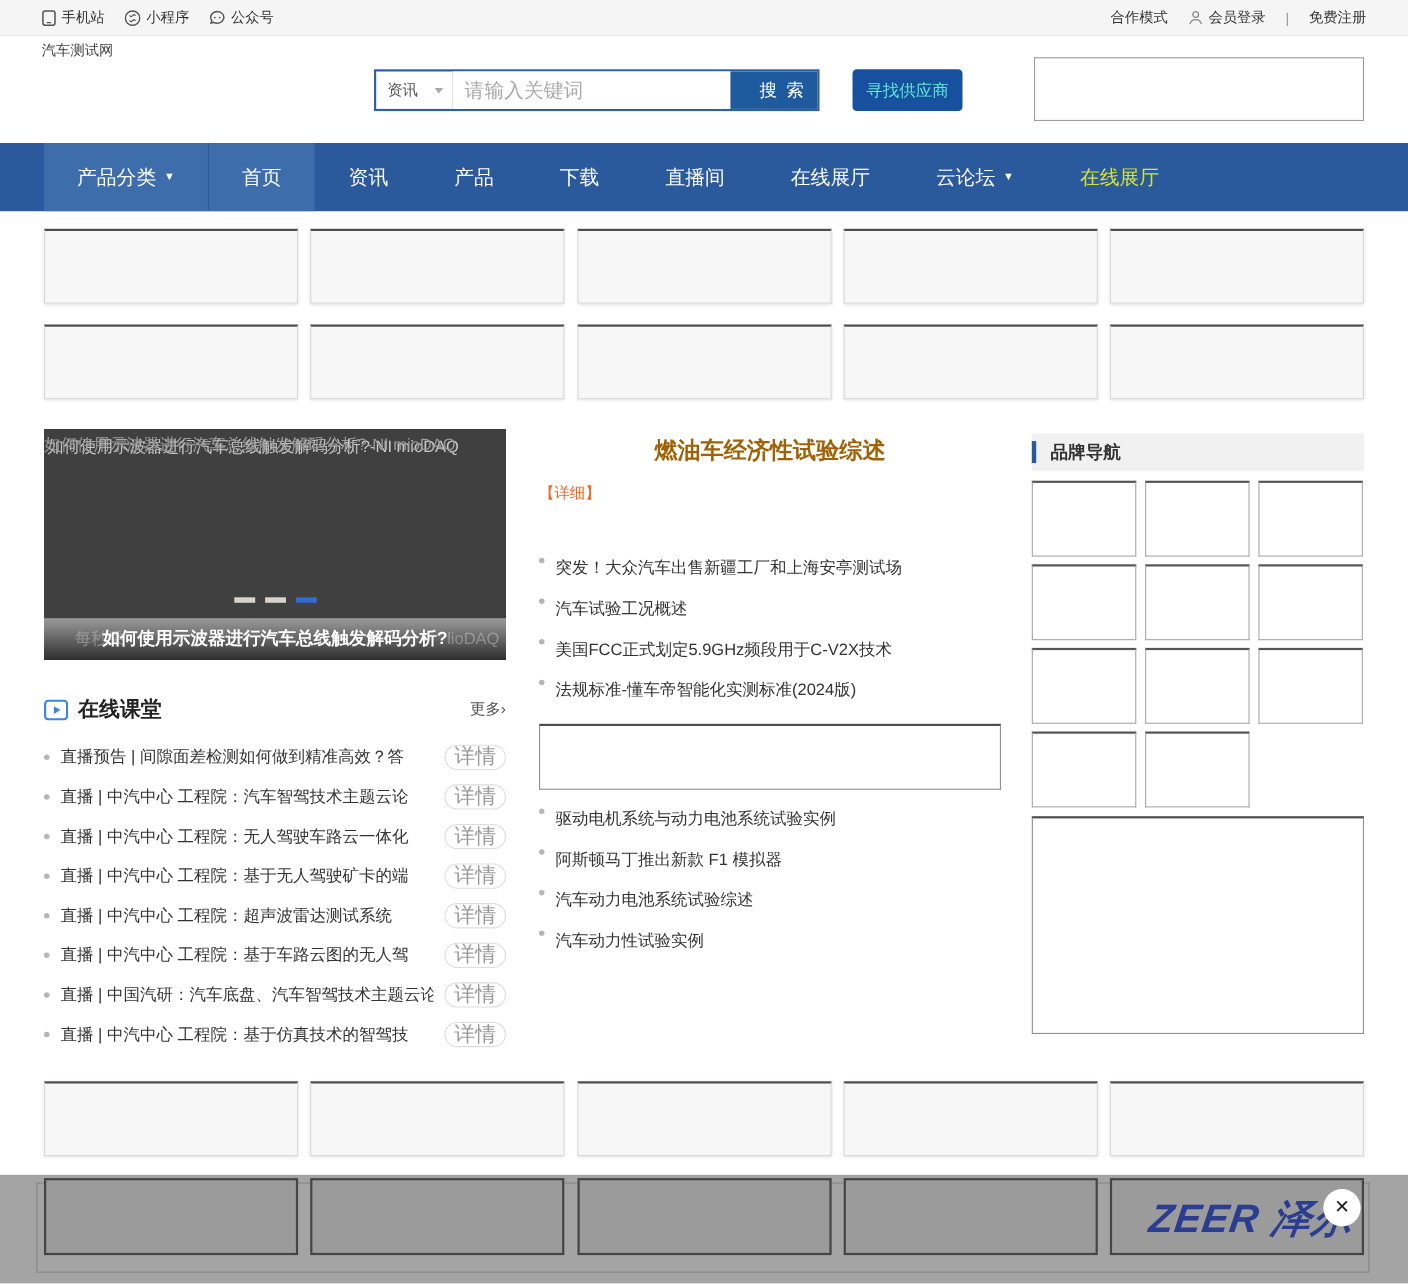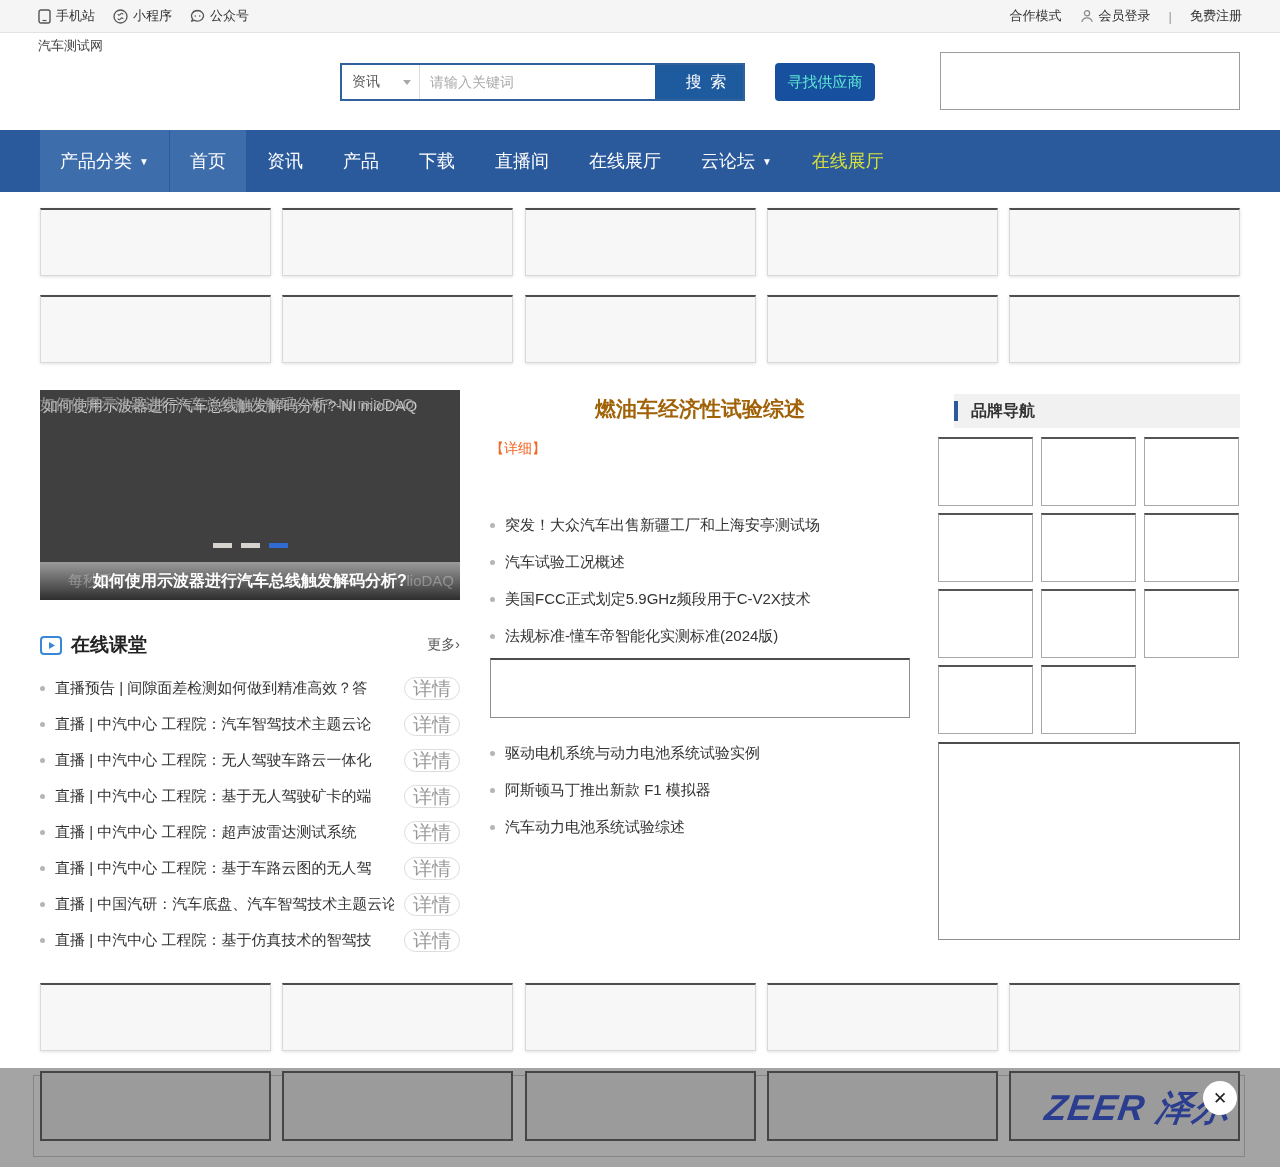--- a/index.html
+++ b/index.html
@@ -12,29 +12,29 @@
   .tb-item { display:flex; align-items:center; gap:5px; cursor:pointer; }
   .tb-item svg { display:block; }
   .tb-sep { color:#999; }
 
   
   .header { position:absolute; top:33px; left:0; width:1280px; height:97px; background:#fff; }
   .logo { position:absolute; left:38px; top:4px; font-size:13px; color:#444; }
   .searchbar { position:absolute; left:340px; top:30px; width:405px; height:38px; border:2px solid #31619c; display:flex; align-items:stretch; background:#fff; }
   .search-select { width:78px; display:flex; align-items:center; justify-content:space-between; padding:0 8px 0 10px; font-size:14px; color:#555; border-right:1px solid #ddd; cursor:pointer; }
   .sel-caret { width:0; height:0; border-left:4px solid transparent; border-right:4px solid transparent; border-top:5px solid #a9a9a9; }
-  .search-input { flex:1; border:none; outline:none; padding:0 10px; font-size:14px; color:#404040; font-family:inherit; }
+  .search-input { flex:1; border:none; outline:none; padding:0 10px; font-size:18px; color:#404040; font-family:inherit; }
   .search-input::placeholder { color:#aaa; }
   .search-btn { width:88px; background:#1e5a9e; color:#fff; font-size:16px; border:none; cursor:pointer; font-family:inherit; letter-spacing:2px;padding-left:16px; }
   .supplier-btn { position:absolute; left:775px; top:30px; width:100px; height:38px; background:#17509e; color:#5eead4; font-size:15px; border:none; border-radius:4px; cursor:pointer; font-family:inherit; }
   .header-adbox { position:absolute; left:940px; top:19px; width:300px; height:58px; background:#fff; border:1px solid #9c9c9c; }
 
   
   .nav { position:absolute; top:130px; left:0; width:1280px; height:62px; background:#2a5a9b; display:flex; align-items:stretch; padding-left:40px; }
-  .nav-item { display:flex; align-items:center; gap:7px; padding:0 20px; color:#fff; font-size:18px; cursor:pointer; white-space:nowrap; }
+  .nav-item { display:flex; align-items:center; gap:7px; padding:0 30px; color:#fff; font-size:18px; cursor:pointer; white-space:nowrap; }
   .nav-item.hl { background:#3e6dac; margin-right:1px; }
   .nav-caret { font-size:10px; line-height:1; transform:translateY(1px); }
   .nav-item.green { color:#d8e13b; }
 
   
   .pbox { background:#f7f7f7; border:1px solid #d9d9d9; border-top:2px solid #4d4d4d; box-shadow:0 1px 3px rgba(0,0,0,0.12); }
   .grid-row { position:absolute; left:40px; width:1200px; height:68px; display:flex; justify-content:space-between; }
   .grid-row .pbox { width:231px; height:68px; }
 
   
@@ -60,27 +60,27 @@
   .cls-label { font-size:15px; color:#333; white-space:nowrap; overflow:hidden; flex:1; cursor:pointer; }
   .pill { flex:0 0 56px; height:23px; line-height:21px; text-align:center; border:1px solid #ddd; border-radius:12px; font-size:19px; color:#999; margin-left:10px; cursor:pointer; background:#fff; }
 
   
   .midcol { position:absolute; left:490px; top:395px; width:420px; }
   .headline { text-align:center; font-size:21px; font-weight:bold; color:#a16207; cursor:pointer; }
   .detail-link { position:absolute; left:0; top:45px; font-size:14px; color:#f26522; cursor:pointer; }
   .news-list { position:absolute; left:0; width:420px; }
   .news-list.top { top:112px; }
   .news-list.bottom { top:340px; }
-  .news-item { display:flex; align-items:center; height:37px; }
+  .news-item { display:flex; height:37px; }
   .news-label { font-size:15px; color:#333; white-space:nowrap; overflow:hidden; cursor:pointer; }
   .mid-adbox { position:absolute; left:0; top:263px; width:420px; height:60px; background:#fff; border:1px solid #8f8f8f; border-top:2px solid #4d4d4d; }
 
   
   .rightcol { position:absolute; left:938px; top:394px; width:302px; }
-  .brand-head { height:34px; background:#f1f1f1; display:flex; align-items:center;margin-left:16px; }
+  .brand-head { height:34px; background:#f1f1f1; display:flex; align-items:center; }
   .brand-accent { width:4px; height:20px; background:#2a5a9b; margin-right:13px; }
   .brand-title { font-size:16px; font-weight:bold; color:#333; }
   .brand-grid { position:absolute; left:0; top:43px; width:302px; display:flex; flex-wrap:wrap; gap:7px 8px; }
   .bbox { width:95px; height:69px; background:#fff; border:1px solid #a8a8a8; border-top:2px solid #555; }
   .right-bigbox { position:absolute; left:0; top:348px; width:302px; height:198px; background:#fff; border:1px solid #8f8f8f; border-top:2px solid #4d4d4d; }
 
   
   .bottom-row { top:983px; }
   .banner { position:absolute; left:0; top:1068px; width:1280px; height:99px; background:#a4a4a4; }
   .banner-outline { position:absolute; left:33px; top:7px; width:1212px; height:82px; border:1px solid #858585; }
@@ -295,20 +295,24 @@
           <span class="news-label">驱动电机系统与动力电池系统试验实例</span>
         </div>
       <div class="news-item">
           <span class="bullet"></span>
           <span class="news-label">阿斯顿马丁推出新款 F1 模拟器</span>
         </div>
       <div class="news-item">
           <span class="bullet"></span>
           <span class="news-label">汽车动力电池系统试验综述</span>
         </div>
+      <div class="news-item">
+          <span class="bullet"></span>
+          <span class="news-label">汽车动力性试验实例</span>
+        </div>
     </div>
   </div>
 
   <div class="rightcol">
     <div class="brand-head">
       <span class="brand-accent"></span>
       <span class="brand-title">品牌导航</span>
     </div>
     <div class="brand-grid">
       <div class="bbox"></div>

